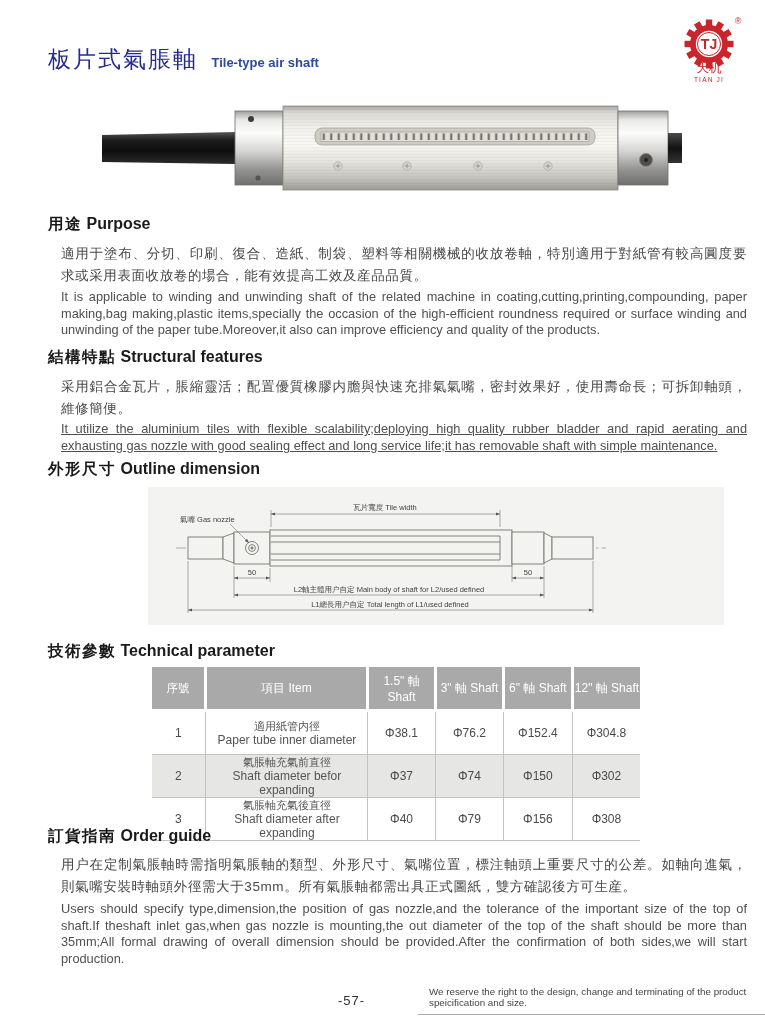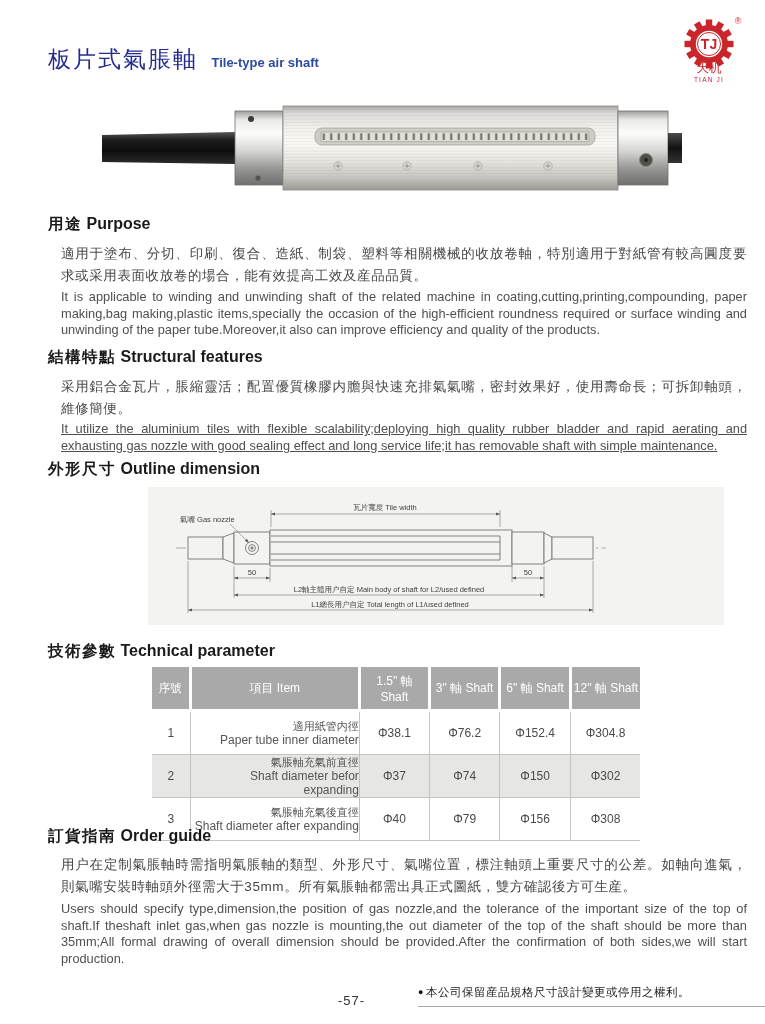--- a/index.html
+++ b/index.html
@@ -23,26 +23,26 @@
   .para-en{color:#4f4f4f;font-size:12.8px;line-height:16.5px;}
 
   
   .draw-box{left:148px;top:487px;width:576px;height:138px;background:#f3f3f1;}
 
   
   .tp-table{left:152px;top:667px;border-collapse:collapse;width:488px;}
   .tp-table th{background:#a9a9a9;color:#fff;font-weight:normal;font-size:12px;
                height:42px;border-right:3px solid #fff;border-bottom:3px solid #fff;padding:0;}
   .tp-table th:last-child{border-right:none;}
-  .tp-table th.no-col{width:26px;font-size:11.5px;line-height:13px;padding:0 6px;}
+  .tp-table th.no-col{width:26px;font-size:11.5px;line-height:13px;padding:0 14px;}
   .tp-table td{border-right:1px solid #c3c3c1;border-bottom:1px solid #c3c3c1;
                height:42px;text-align:center;font-size:12px;color:#4a4a4a;padding:0;}
   .tp-table td:last-child{border-right:none;}
   .tp-table tr.alt td{background:#e6e6e4;}
-  .tp-table td.item{text-align:right;padding-left:1px;line-height:14px;}
+  .tp-table td.item{text-align:center;padding-left:1px;line-height:14px;}
   .tp-table td.item .i-zh{font-size:11px;color:#555;display:block;}
   .tp-table td.item .i-en{font-size:12px;color:#555;display:block;}
 
   
   .page-num{left:338px;top:993px;font-size:13px;color:#333;letter-spacing:1px;}
   .foot-note{left:418px;top:985px;width:347px;border-bottom:1px solid #aaa;padding-bottom:6px;}
   .foot-note .n-zh{font-size:11.5px;color:#222;letter-spacing:0.5px;}
   .foot-note .n-en{font-size:9.8px;color:#444;margin-left:11px;margin-top:1px;}
   .bullet{margin-right:2px;font-size:9px;vertical-align:1px;color:#111;}
 
@@ -268,14 +268,14 @@
 
 <div class="abs sec-head" style="top:826px;">
   <span class="zh">訂貨指南</span>
   <span class="en">Order guide</span>
 </div>
 <div class="abs para para-zh" style="top:854px;">用户在定制氣脹軸時需指明氣脹軸的類型、外形尺寸、氣嘴位置，標注軸頭上重要尺寸的公差。如軸向進氣，則氣嘴安裝時軸頭外徑需大于35mm。所有氣脹軸都需出具正式圖紙，雙方確認後方可生産。</div>
 <div class="abs para para-en" style="top:901px;">Users should specify type,dimension,the position of gas nozzle,and the tolerance of the important size of the top of shaft.If theshaft inlet gas,when gas nozzle is mounting,the out diameter of the top of the shaft should be more than 35mm;All formal drawing of overall dimension should be provided.After the confirmation of both sides,we will start production.</div>
 
 <div class="abs page-num">-57-</div>
 <div class="abs foot-note">
-  <div class="n-zh"><span class="bullet">●</span><span>本公司保留産品規格尺寸設計變更或停用之權利。</span></div>
+  <div class="n-en">We reserve the right to the design, change and terminating of the product speicification and size.</div>
 </div>
 
 </body></html>

